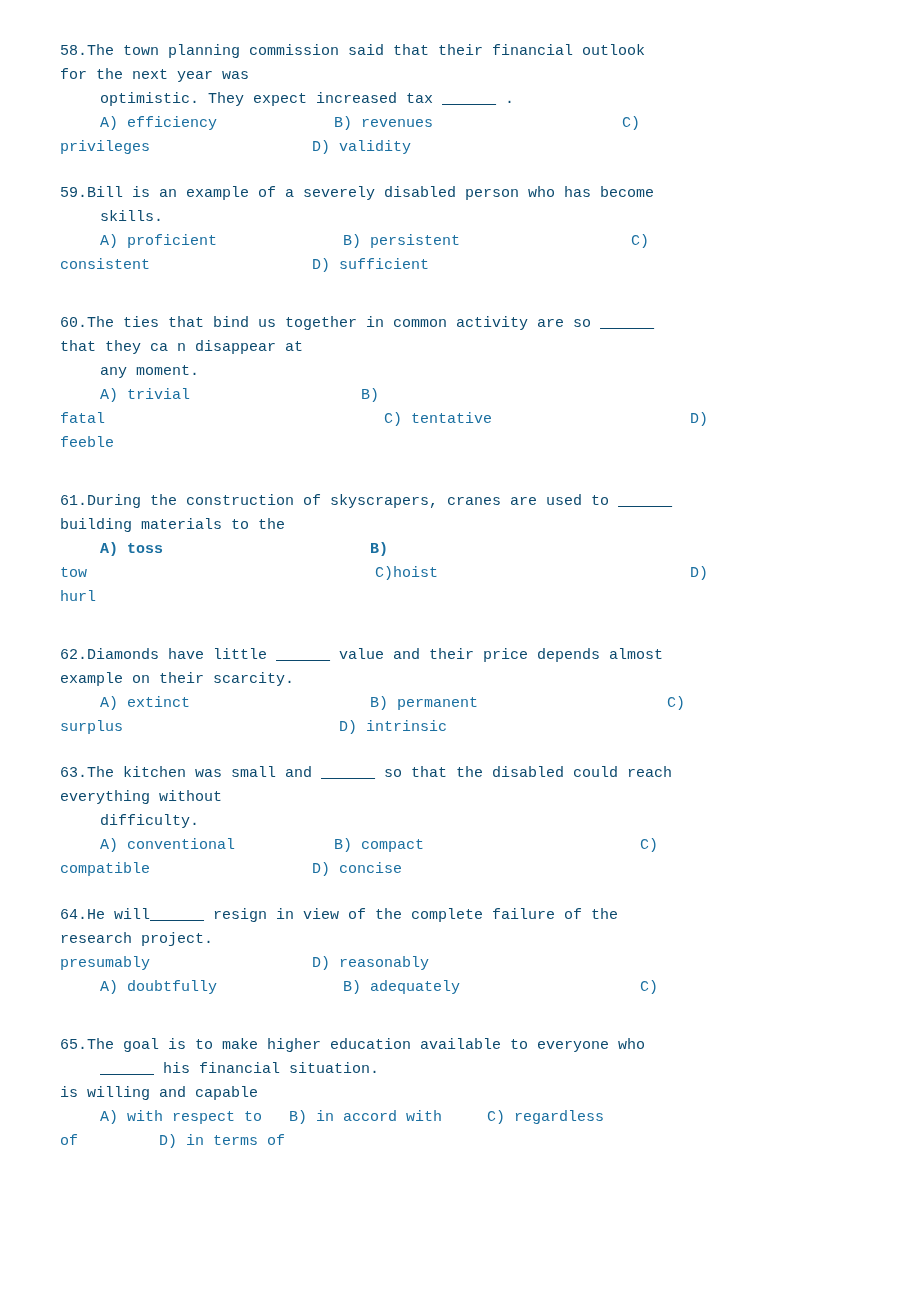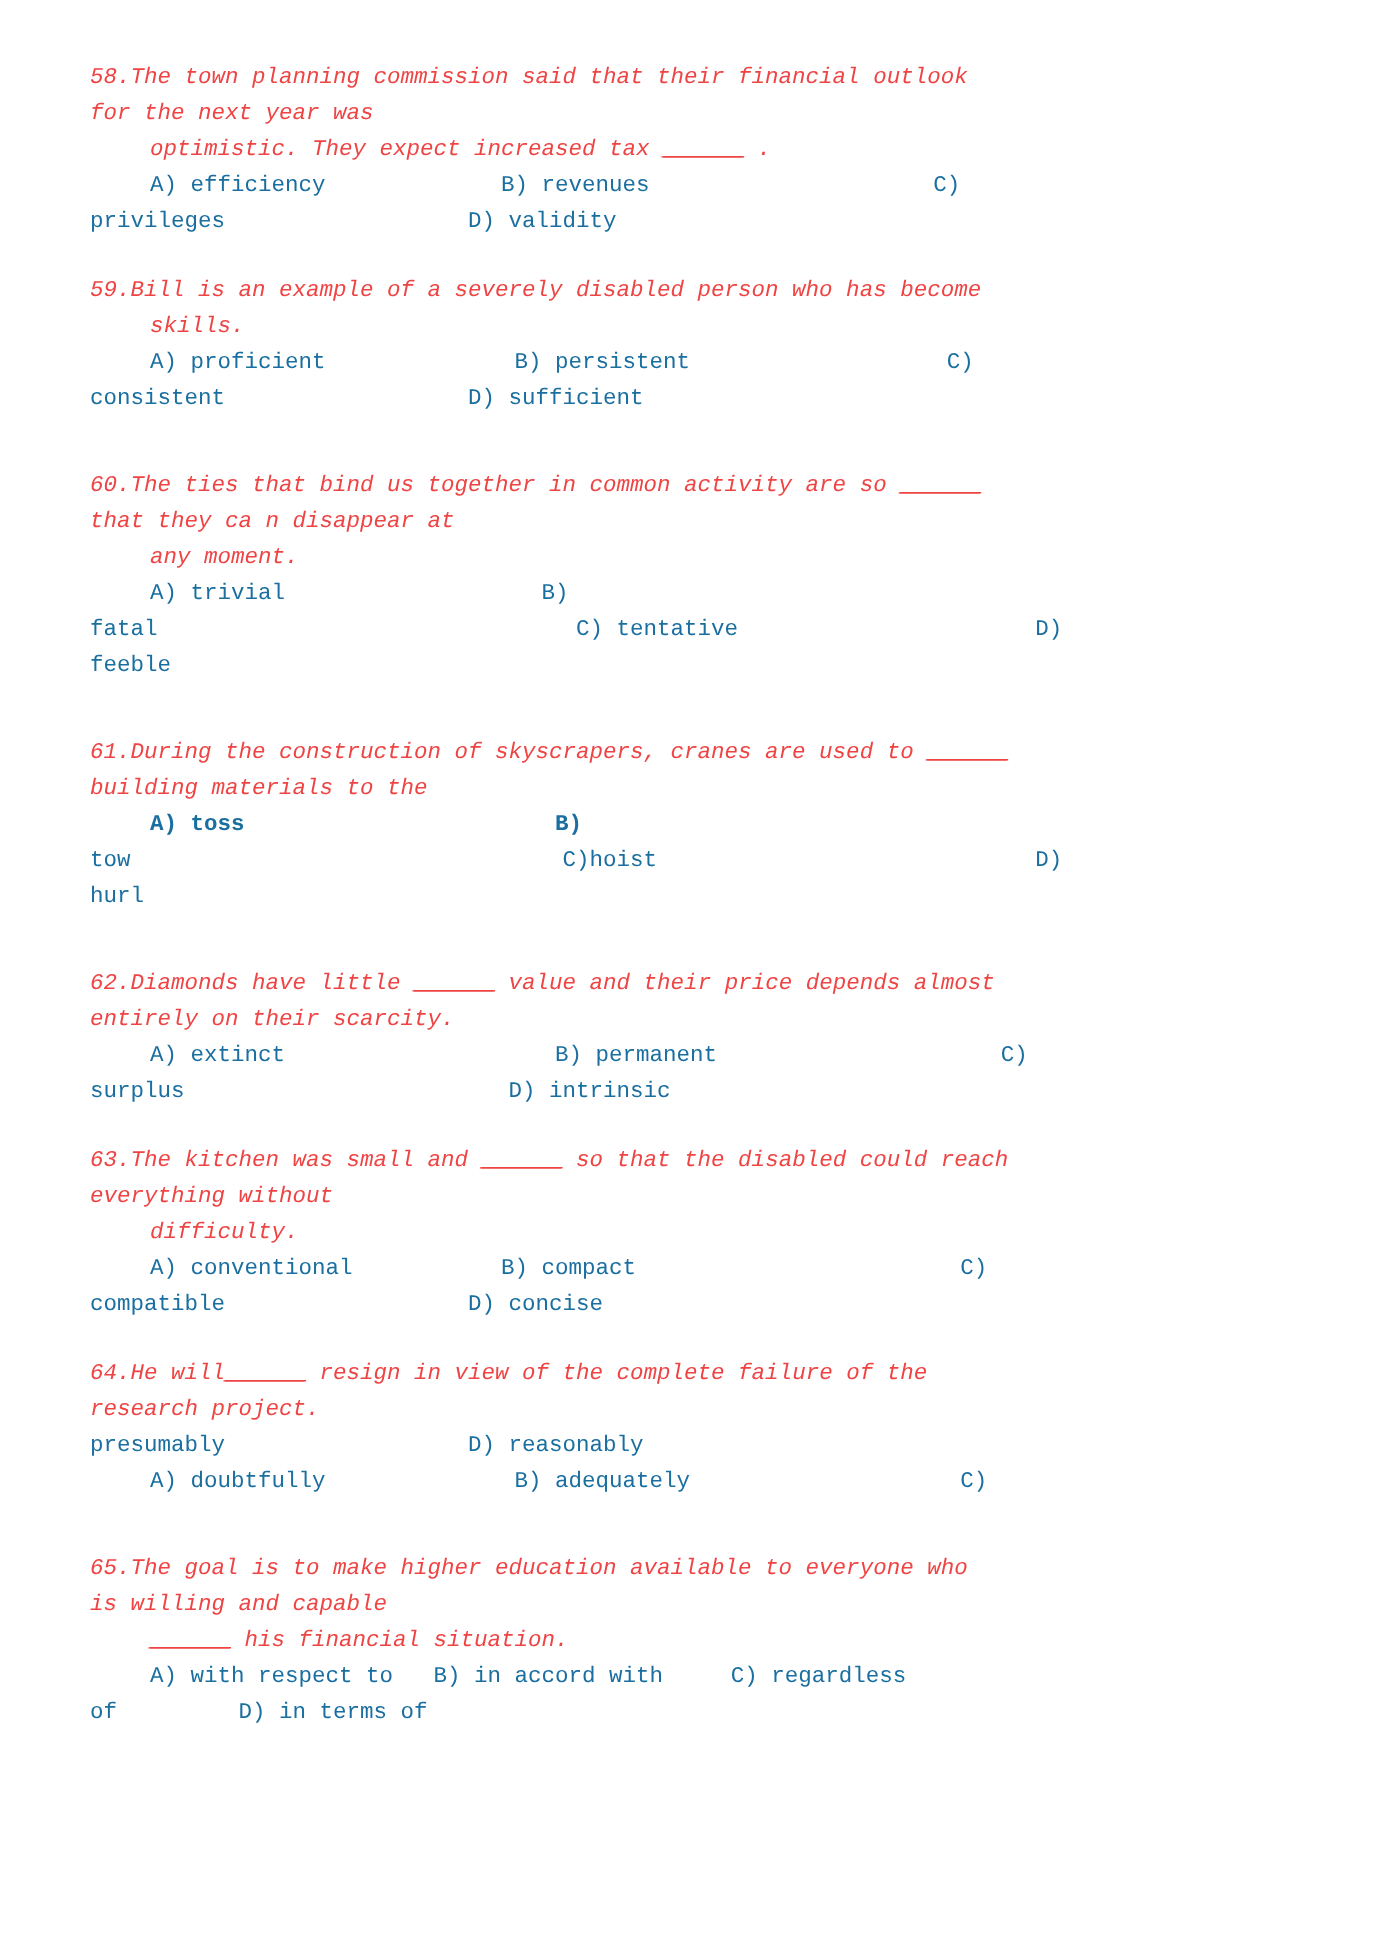--- a/index.html
+++ b/index.html
@@ -14,22 +14,21 @@
       color: #1a6fa0;
       padding: 40px 60px;
       width: 920px;
       min-height: 1302px;
     }
     .question-block {
       margin-bottom: 22px;
     }
     .question-text {
       line-height: 1.6;
-      color: #ef4444;
-      font-style: italic;
+      color: #0c4a6e;
     }
     .question-text .blank {
       text-decoration: underline;
       text-align: center;
     }
     p {
       line-height: 1.6;
     }
   </style>
 </head>
@@ -87,21 +86,21 @@
       <p>tow&nbsp;&nbsp;&nbsp;&nbsp;&nbsp;&nbsp;&nbsp;&nbsp;&nbsp;&nbsp;&nbsp;&nbsp;&nbsp;&nbsp;&nbsp;&nbsp;&nbsp;&nbsp;&nbsp;&nbsp;&nbsp;&nbsp;&nbsp;&nbsp;&nbsp;&nbsp;&nbsp;&nbsp;&nbsp;&nbsp;&nbsp;&nbsp;C)hoist&nbsp;&nbsp;&nbsp;&nbsp;&nbsp;&nbsp;&nbsp;&nbsp;&nbsp;&nbsp;&nbsp;&nbsp;&nbsp;&nbsp;&nbsp;&nbsp;&nbsp;&nbsp;&nbsp;&nbsp;&nbsp;&nbsp;&nbsp;&nbsp;&nbsp;&nbsp;&nbsp;&nbsp;D)</p>
       <p>hurl</p>
     </div>
   </div>
 
   <div style="height: 12px;"></div>
 
   <div class="question-block">
     <div class="question-text">
       <p>62.Diamonds have little <span class="blank">______</span> value and their price depends almost</p>
-      <p>entirely on their scarcity.</p>
+      <p>example on their scarcity.</p>
     </div>
     <div>
       <p style="padding-left:40px;">A) extinct&nbsp;&nbsp;&nbsp;&nbsp;&nbsp;&nbsp;&nbsp;&nbsp;&nbsp;&nbsp;&nbsp;&nbsp;&nbsp;&nbsp;&nbsp;&nbsp;&nbsp;&nbsp;&nbsp;&nbsp;B) permanent&nbsp;&nbsp;&nbsp;&nbsp;&nbsp;&nbsp;&nbsp;&nbsp;&nbsp;&nbsp;&nbsp;&nbsp;&nbsp;&nbsp;&nbsp;&nbsp;&nbsp;&nbsp;&nbsp;&nbsp;&nbsp;C)</p>
       <p>surplus&nbsp;&nbsp;&nbsp;&nbsp;&nbsp;&nbsp;&nbsp;&nbsp;&nbsp;&nbsp;&nbsp;&nbsp;&nbsp;&nbsp;&nbsp;&nbsp;&nbsp;&nbsp;&nbsp;&nbsp;&nbsp;&nbsp;&nbsp;&nbsp;D) intrinsic</p>
     </div>
   </div>
 
   <div class="question-block">
     <div class="question-text">
       <p>63.The kitchen was small and <span class="blank">______</span> so that the disabled could reach</p>
@@ -123,22 +122,22 @@
       <p>presumably&nbsp;&nbsp;&nbsp;&nbsp;&nbsp;&nbsp;&nbsp;&nbsp;&nbsp;&nbsp;&nbsp;&nbsp;&nbsp;&nbsp;&nbsp;&nbsp;&nbsp;&nbsp;D) reasonably</p>
       <p style="padding-left:40px;">A) doubtfully&nbsp;&nbsp;&nbsp;&nbsp;&nbsp;&nbsp;&nbsp;&nbsp;&nbsp;&nbsp;&nbsp;&nbsp;&nbsp;&nbsp;B) adequately&nbsp;&nbsp;&nbsp;&nbsp;&nbsp;&nbsp;&nbsp;&nbsp;&nbsp;&nbsp;&nbsp;&nbsp;&nbsp;&nbsp;&nbsp;&nbsp;&nbsp;&nbsp;&nbsp;&nbsp;C)</p>
     </div>
   </div>
 
   <div style="height: 12px;"></div>
 
   <div class="question-block">
     <div class="question-text">
       <p>65.The goal is to make higher education available to everyone who</p>
+      <p style="padding-left:40px;"><span class="blank">______</span> his financial situation.</p>
       <p>is willing and capable</p>
-      <p style="padding-left:40px;"><span class="blank">______</span> his financial situation.</p>
     </div>
     <div>
       <p style="padding-left:40px;">A) with respect to&nbsp;&nbsp;&nbsp;B) in accord <span>with</span>&nbsp;&nbsp;&nbsp;&nbsp;&nbsp;C) regardless</p>
       <p>of&nbsp;&nbsp;&nbsp;&nbsp;&nbsp;&nbsp;&nbsp;&nbsp;&nbsp;D) in terms of</p>
     </div>
   </div>
 
 </div>
 
 </body></html>

